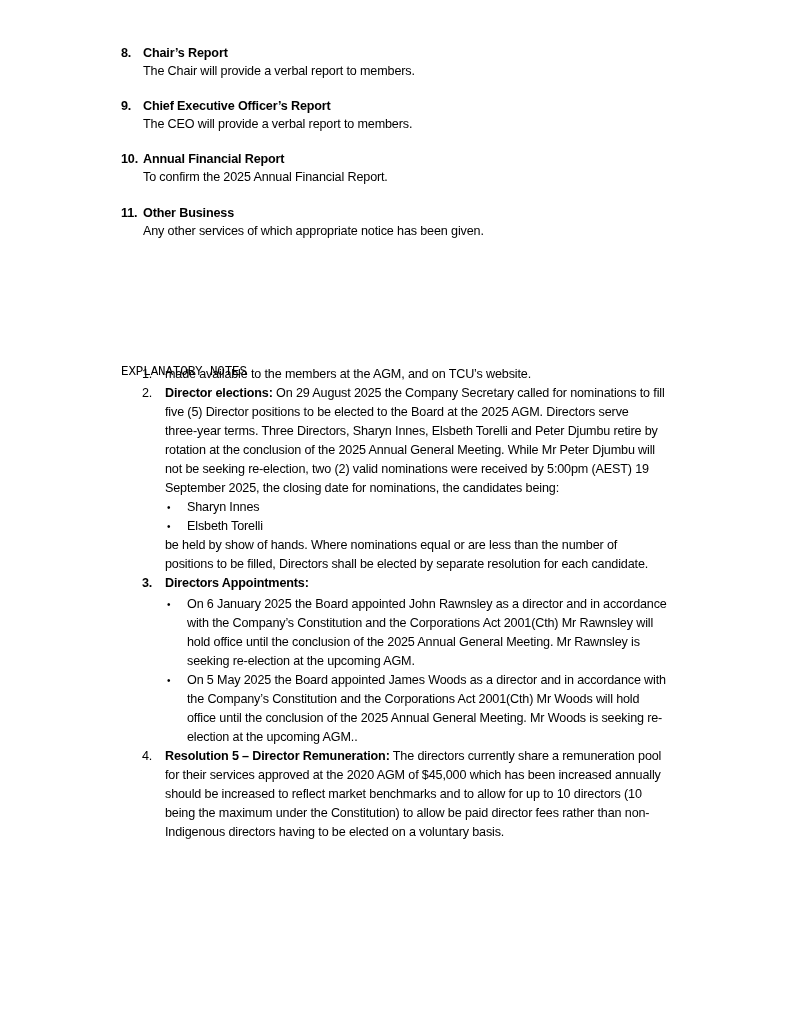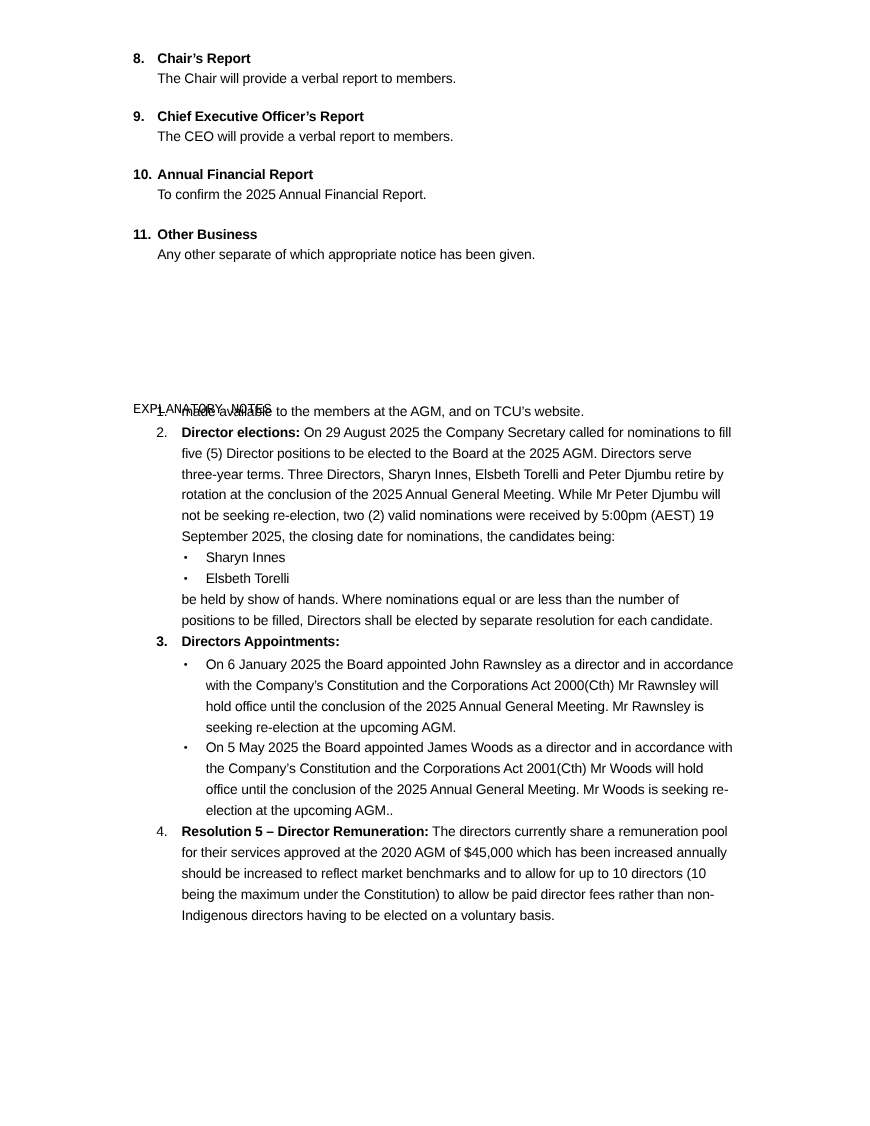--- a/index.html
+++ b/index.html
@@ -47,21 +47,21 @@
 
   <div class="agenda-item" style="top:152px;">
     <span class="agenda-num">10.</span>
     <span class="agenda-title">Annual Financial Report</span>
     <span class="agenda-body">To confirm the 2025 Annual Financial Report.</span>
   </div>
 
   <div class="agenda-item" style="top:206px;">
     <span class="agenda-num">11.</span>
     <span class="agenda-title">Other Business</span>
-    <span class="agenda-body">Any other separate of which appropriate notice has been given.</span>
+    <span class="agenda-body">Any other services of which appropriate notice has been given.</span>
   </div>
 
   <div class="notes-heading">EXPLANATORY NOTES</div>
 
   <div class="notes-list">
 
     <div class="note">
       <span class="note-num">1.</span>
       <span class="note-text">
         <span class="line">made available to the members at the AGM, and on TCU’s website.</span>
@@ -91,21 +91,21 @@
     </div>
 
     <div class="note">
       <span class="note-num b">3.</span>
       <span class="note-text">
         <span class="line b">Directors Appointments:</span>
         <span class="gap-small" style="display:block;"></span>
         <span class="bullet-row" style="display:block;">
           <span class="bullet">•</span>
           <span class="line">On 6 January 2025 the Board appointed John Rawnsley as a director and in accordance</span>
-          <span class="line">with the Company’s Constitution and the Corporations Act 2000(Cth) Mr Rawnsley will</span>
+          <span class="line">with the Company’s Constitution and the Corporations Act 2001(Cth) Mr Rawnsley will</span>
           <span class="line">hold office until the conclusion of the 2025 Annual General Meeting. Mr Rawnsley is</span>
           <span class="line">seeking re-election at the upcoming AGM.</span>
         </span>
         <span class="bullet-row" style="display:block;">
           <span class="bullet">•</span>
           <span class="line">On 5 May 2025 the Board appointed James Woods as a director and in accordance with</span>
           <span class="line">the Company’s Constitution and the Corporations Act 2001(Cth) Mr Woods will hold</span>
           <span class="line">office until the conclusion of the 2025 Annual General Meeting. Mr Woods is seeking re-</span>
           <span class="line">election at the upcoming AGM..</span>
         </span>

